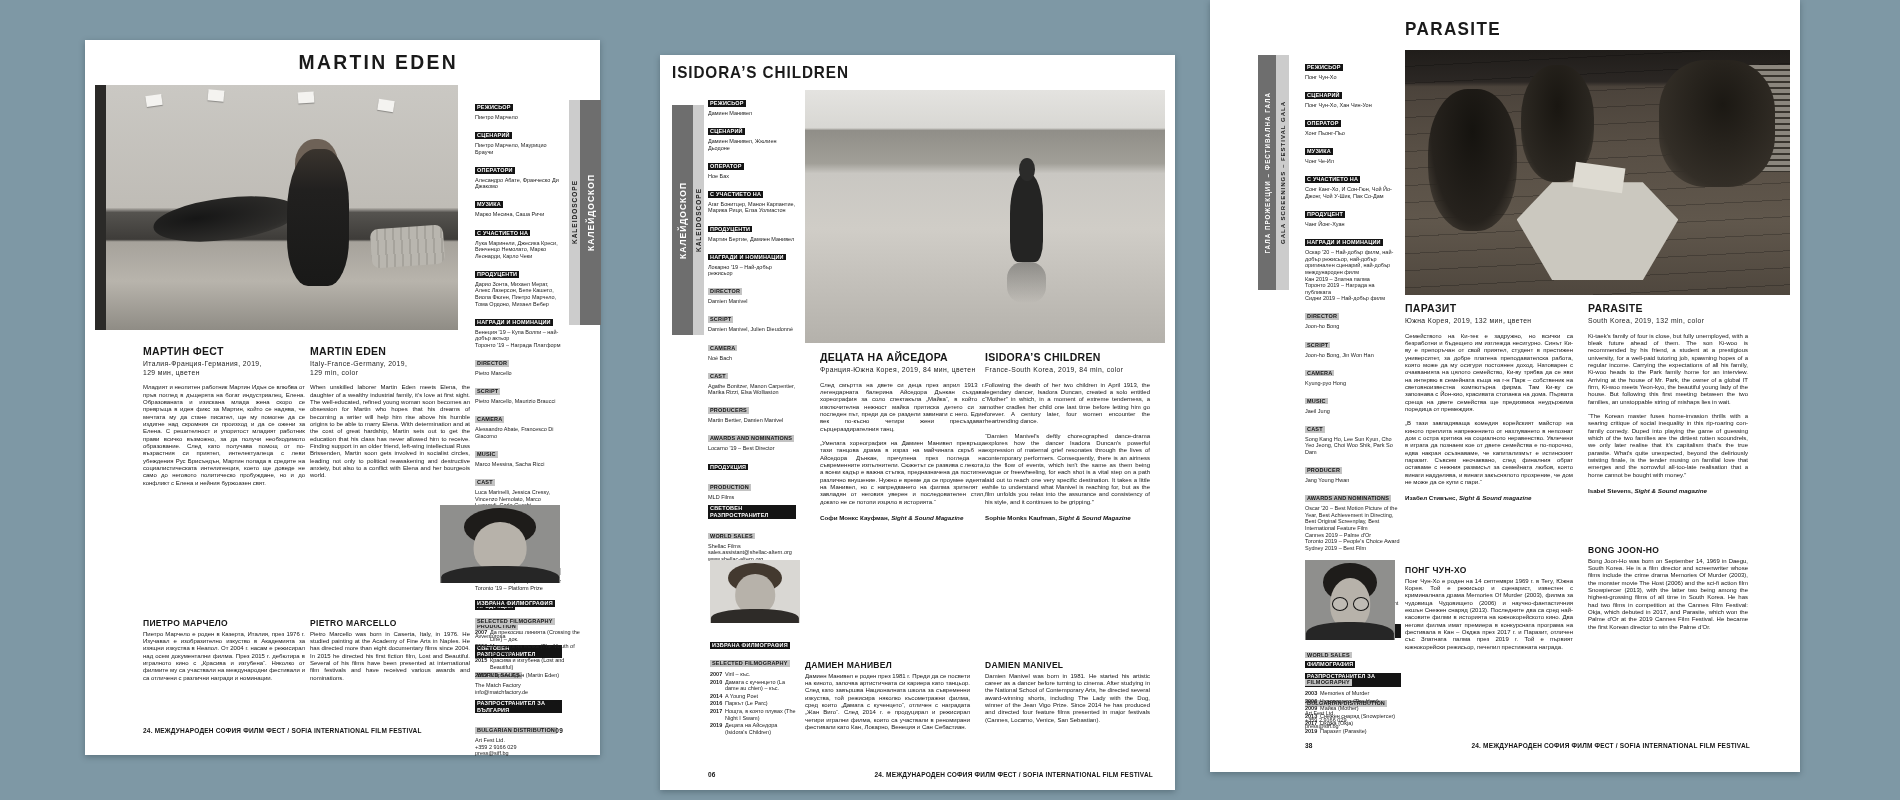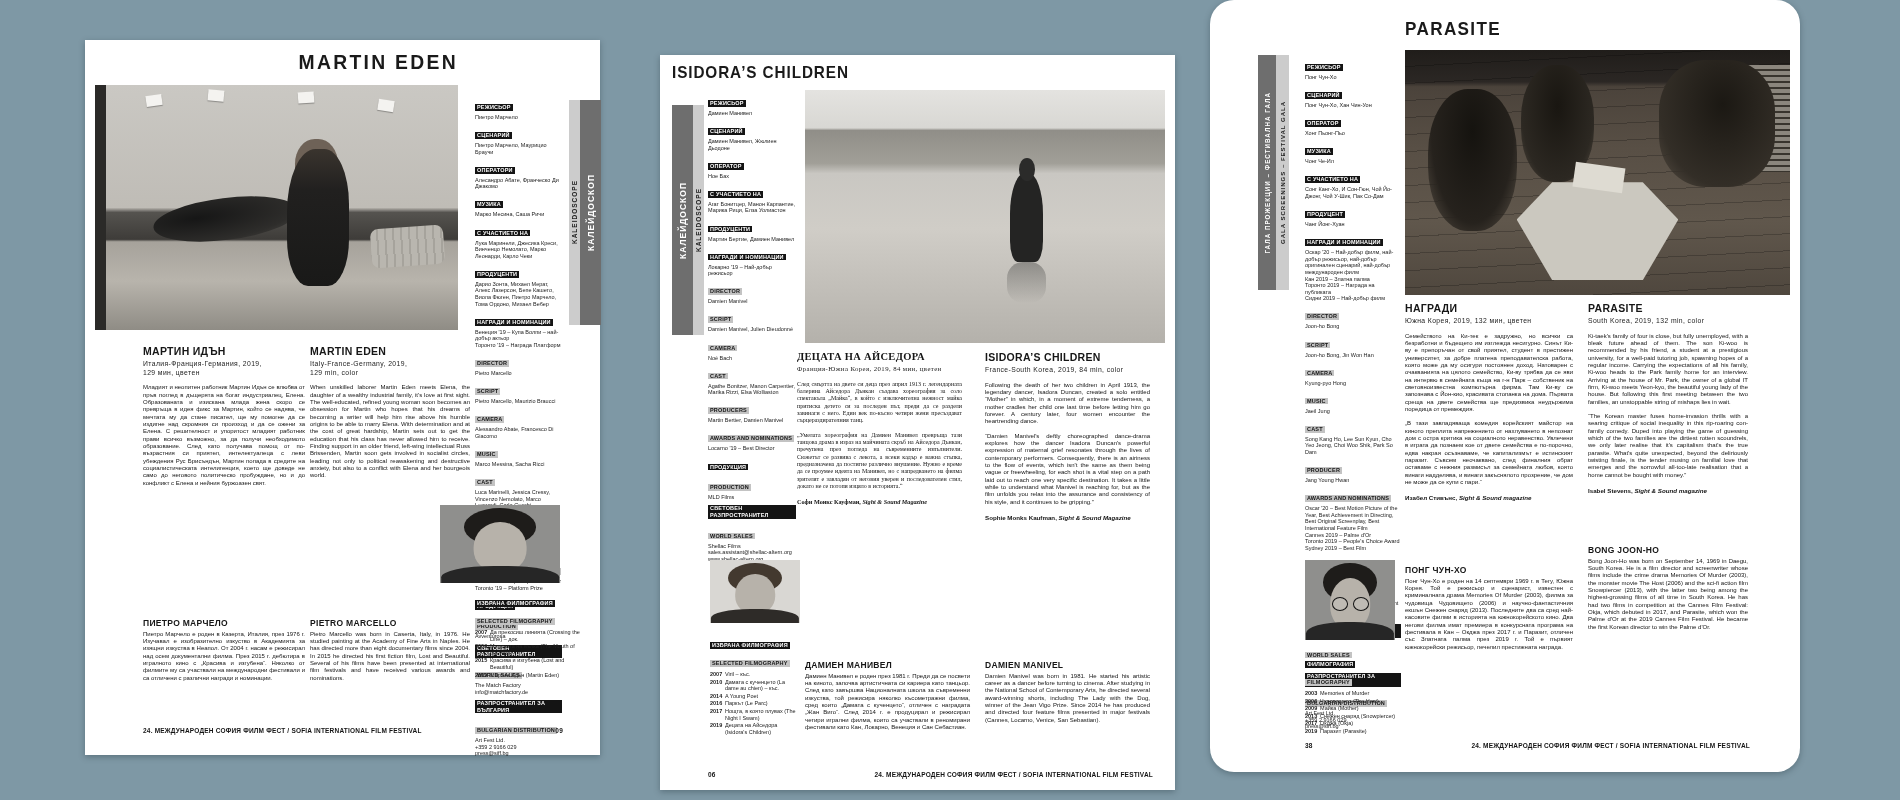--- a/index.html
+++ b/index.html
@@ -91,28 +91,28 @@
   #p1 .bio-bg{left:58px;top:578px;width:162px;}
   #p1 .bio-en{left:225px;top:578px;width:160px;}
   #p1 .footer{left:58px;top:687px;width:420px;}
   #p2{left:660px;top:55px;width:515px;height:735px;}
   #p2 .big-title{left:12px;top:8px;font-size:17px;letter-spacing:1px;transform:scaleX(.9);transform-origin:0 0;}
   #p2 .vtab{left:12px;top:50px;height:230px;}
   #p2 .strip-dark{width:21px;} #p2 .strip-light{width:11px;}
   #p2 .strip-dark .vtext{font-size:8.5px;} #p2 .strip-light .vtext{font-size:6.5px;}
   #p2 .credits{left:48px;top:36px;width:88px;}
   #p2 .photo{left:145px;top:35px;width:360px;height:253px;}
-  #p2 .bg-col{left:137px;top:296px;width:165px;font-family:Liberation Serif, serif;}
+  #p2 .bg-col{left:160px;top:296px;width:165px;}
   #p2 .en-col{left:325px;top:296px;width:165px;}
   #p2 .portrait{left:50px;top:505px;width:90px;height:63px;}
   #p2 .filmo{left:50px;top:578px;width:90px;}
   #p2 .bio-bg{left:145px;top:605px;width:165px;}
   #p2 .bio-en{left:325px;top:605px;width:165px;}
   #p2 .footer{left:48px;top:716px;width:445px;}
-  #p3{left:1210px;top:0;width:590px;height:772px;border-radius:24px;}
+  #p3{left:1210px;top:0;width:590px;height:772px;}
   #p3 .big-title{left:195px;top:18px;font-size:19px;letter-spacing:1.5px;transform:scaleX(.9);transform-origin:0 0;}
   #p3 .vtab{left:48px;top:55px;height:235px;}
   #p3 .strip-dark{width:18px;} #p3 .strip-light{width:13px;}
   #p3 .strip-dark .vtext{font-size:6.3px;} #p3 .strip-light .vtext{font-size:6px;}
   #p3 .credits{left:95px;top:55px;width:96px;}
   #p3 .photo{left:195px;top:50px;width:385px;height:245px;}
   #p3 .bg-col{left:195px;top:302px;width:168px;}
   #p3 .en-col{left:378px;top:302px;width:160px;}
   #p3 .portrait{left:95px;top:560px;width:90px;height:80px;}
   #p3 .filmo{left:95px;top:652px;width:96px;}
@@ -250,21 +250,21 @@
     <div class="vtab">
       <div class="strip strip-light">
           <span class="vtext">KALEIDOSCOPE</span>
         </div>
       <div class="strip strip-dark">
           <span class="vtext">КАЛЕЙДОСКОП</span>
         </div>
     </div>
 
     <div class="col bg-col">
-      <h2 class="film-h">МАРТИН ИДЪН</h2>
+      <h2 class="film-h">МАРТИН ФЕСТ</h2>
       <div class="meta">Италия-Франция-Германия, 2019,
 129 мин, цветен</div>
       <div class="body-t">Младият и неопитен работник Мартин Идън се влюбва от пръв поглед в дъщерята на богат индустриалец, Елена. Образованата и изискана млада жена скоро се превръща в идея фикс за Мартин, който се надява, че мечтата му да стане писател, ще му помогне да се издигне над скромния си произход и да се ожени за Елена. С решителност и упоритост младият работник прави всичко възможно, за да получи необходимото образование. След като получава помощ от по-възрастния си приятел, интелектуалеца с леви убеждения Рус Брисъндън, Мартин попада в средите на социалистическата интелигенция, което ще доведе не само до неговото политическо пробуждане, но и до конфликт с Елена и нейния буржоазен свят.</div>
     </div>
     <div class="col en-col">
       <h2 class="film-h">MARTIN EDEN</h2>
       <div class="meta">Italy-France-Germany, 2019,
 129 min, color</div>
       <div class="body-t">When unskilled laborer Martin Eden meets Elena, the daughter of a wealthy industrial family, it's love at first sight. The well-educated, refined young woman soon becomes an obsession for Martin who hopes that his dreams of becoming a writer will help him rise above his humble origins to be able to marry Elena. With determination and at the cost of great hardship, Martin sets out to get the education that his class has never allowed him to receive. Finding support in an older friend, left-wing intellectual Russ Brissenden, Martin soon gets involved in socialist circles, leading not only to political reawakening and destructive anxiety, but also to a conflict with Elena and her bourgeois world.</div>
     </div>
@@ -619,21 +619,21 @@
     <div class="photo photo3">
       <div class="ph3-stack"></div>
       <div class="ph3-p1"></div>
       <div class="ph3-p2"></div>
       <div class="ph3-p3"></div>
       <div class="ph3-box"></div>
       <div class="ph3-flap"></div>
     </div>
 
     <div class="col bg-col">
-      <h2 class="film-h">НАГРАДИ</h2>
+      <h2 class="film-h">ПАРАЗИТ</h2>
       <div class="meta">Южна Корея, 2019, 132 мин, цветен</div>
       <div class="body-t">Семейството на Ки-тек е задружно, но всички са безработни и бъдещето им изглежда несигурно. Синът Ки-ву е препоръчан от свой приятел, студент в престижен университет, за добре платена преподавателска работа, която може да му осигури постоянен доход. Натоварен с очакванията на цялото семейство, Ки-ву трябва да се яви на интервю в семейната къща на г-н Парк – собственик на световноизвестна компютърна фирма. Там Ки-ву се запознава с Йон-кио, красивата стопанка на дома. Първата среща на двете семейства ще предизвика неудържима поредица от премеждия.</div>
       <div class="body-t quote-t">„В тази завладяваща комедия корейският майстор на киното преплита напрежението от нахлуването в непознат дом с остра критика на социалното неравенство. Увлечени в играта да познаем кое от двете семейства е по-порочно, едва накрая осъзнаваме, че капитализмът е истинският паразит. Съвсем неочаквано, след финалния обрат оставаме с нежния размисъл за семейната любов, която винаги надделява, и винаги закъснялото прозрение, че дом не може да се купи с пари.“</div>
       <div class="byline"><span>Изабел Стивънс, </span><span class="src">Sight &amp; Sound magazine</span></div>
     </div>
     <div class="col en-col">
       <h2 class="film-h">PARASITE</h2>
       <div class="meta">South Korea, 2019, 132 min, color</div>
       <div class="body-t">Ki-taek's family of four is close, but fully unemployed, with a bleak future ahead of them. The son Ki-woo is recommended by his friend, a student at a prestigious university, for a well-paid tutoring job, spawning hopes of a regular income. Carrying the expectations of all his family, Ki-woo heads to the Park family home for an interview. Arriving at the house of Mr. Park, the owner of a global IT firm, Ki-woo meets Yeon-kyo, the beautiful young lady of the house. But following this first meeting between the two families, an unstoppable string of mishaps lies in wait.</div>
       <div class="body-t quote-t">“The Korean master fuses home-invasion thrills with a searing critique of social inequality in this rip-roaring con-family comedy. Duped into playing the game of guessing which of the two families are the dirtiest rotten scoundrels, we only later realise that it's capitalism that's the true parasite. What's quite unexpected, beyond the deliriously twisting finale, is the tender musing on familial love that emerges and the sorrowful all-too-late realisation that a home cannot be bought with money.”</div>

